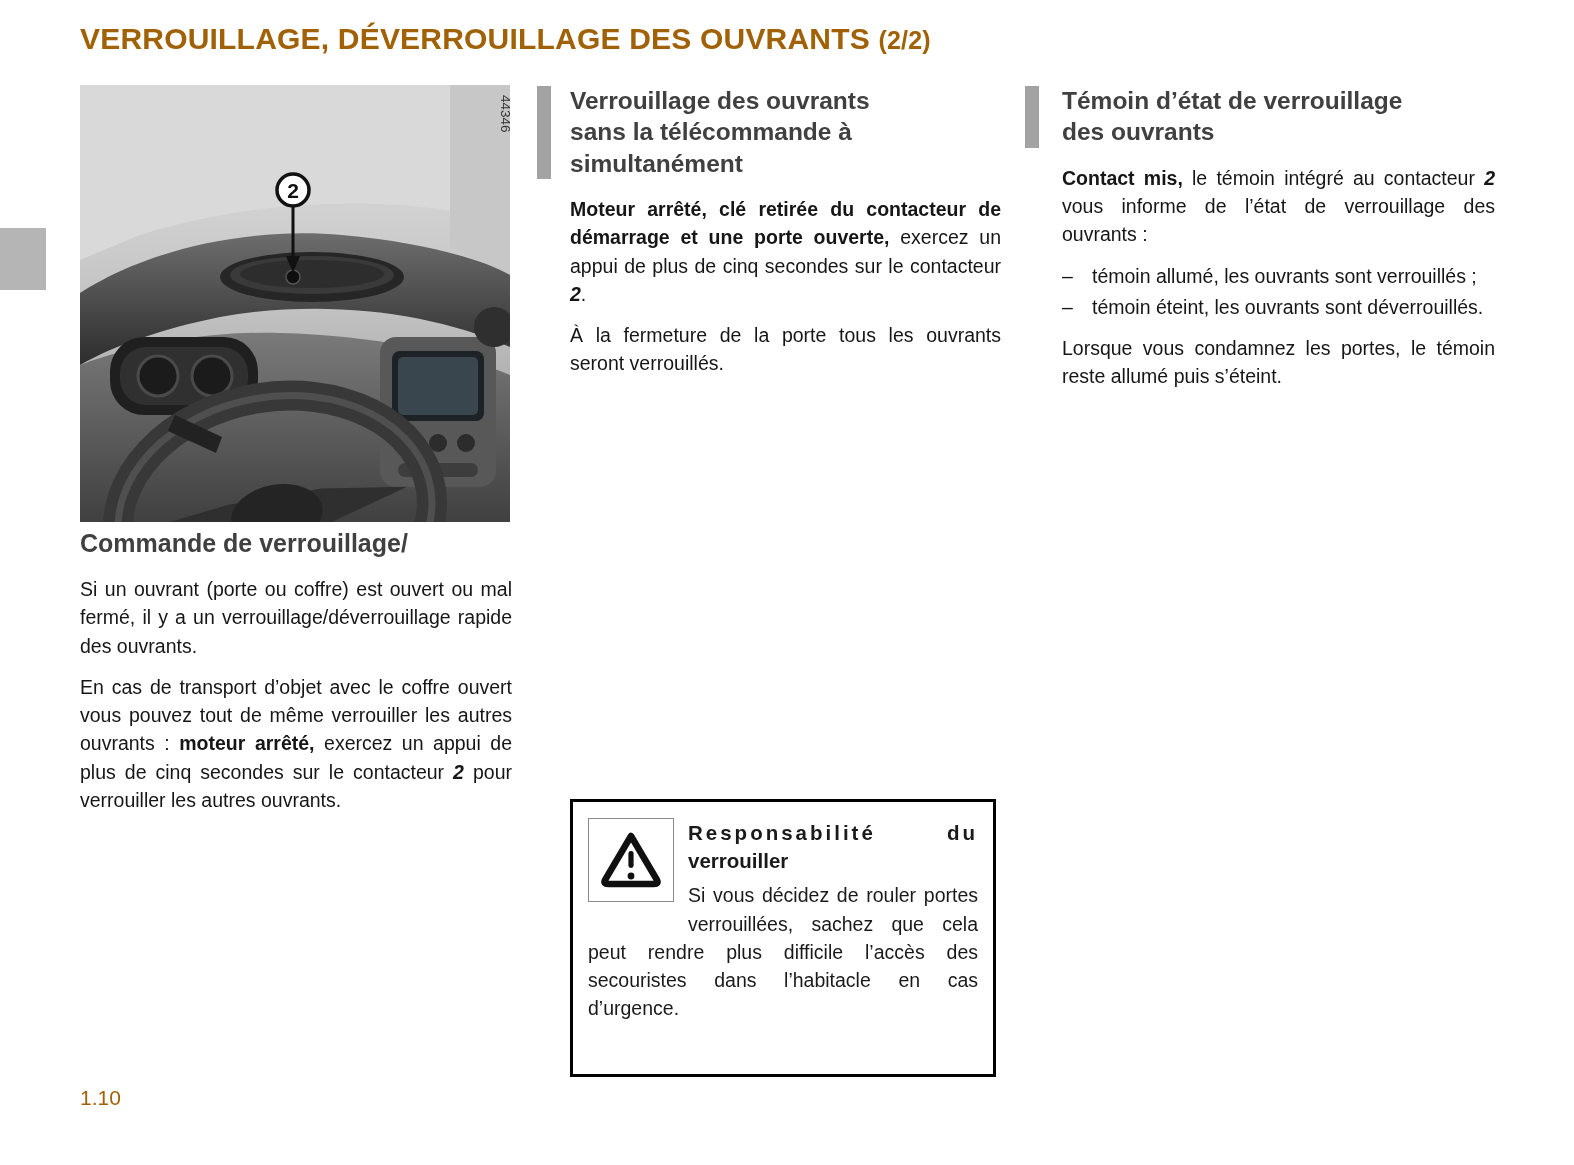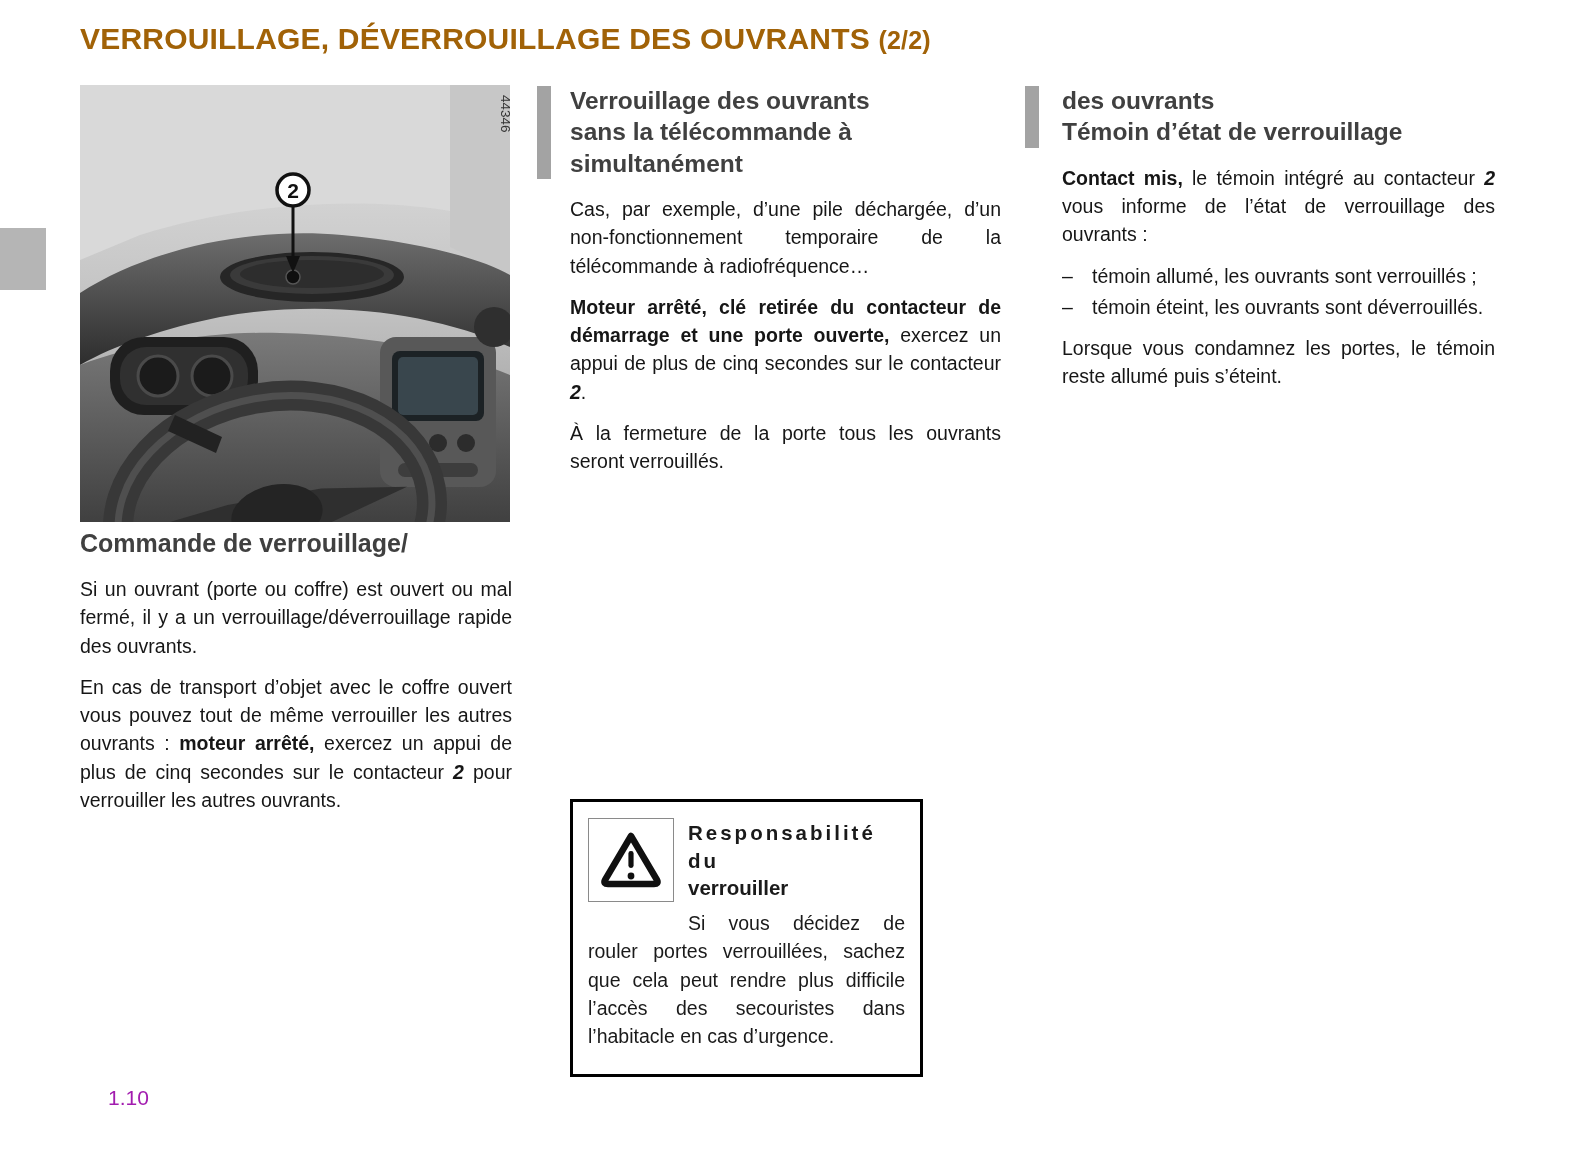--- a/index.html
+++ b/index.html
@@ -33,35 +33,35 @@
   .hline { display:block; }
 
   p.body { margin-bottom:13px; }
 
   .bullets { margin:2px 0 13px; }
   .bullet { display:flex; margin-bottom:3px; }
   .bullet .marker { flex:0 0 30px; width:30px; }
   .bullet .btxt { flex:1; text-align:justify; }
 
   .warning-box {
-    position:absolute; left:570px; top:799px; width:353px; height:278px;
+    position:absolute; left:570px; top:799px; width:426px; height:278px;
     border:3px solid #000; background:#fff;
     padding:14px 15px; font-size:19.5px; line-height:1.45; text-align:justify;
   }
   .warn-icon {
     float:left; width:86px; height:84px; margin:2px 14px 22px 0;
     border:1px solid #8a8a8a;
     display:flex; align-items:center; justify-content:center;
   }
   .warn-title { font-weight:700; font-size:20.5px; line-height:1.35; padding-top:3px; }
   .warn-title .l1 { display:block; letter-spacing:3px; text-align-last:justify; }
   .warn-title .l2 { display:block; }
   .warn-body { margin-top:7px; }
 
-  .page-num { position:absolute; left:80px; top:1086px; font-size:21px; color:#a21caf;margin-left:28px; }
+  .page-num { position:absolute; left:80px; top:1086px; font-size:21px; color:#a16207; }
 </style>
 </head>
 <body>
 
 <div class="page">
 
   <div class="doc-title">
     <span>VERROUILLAGE, DÉVERROUILLAGE DES OUVRANTS</span>
     <span class="suffix">(2/2)</span>
   </div>
@@ -131,29 +131,28 @@
     <p class="body"><span>Si un ouvrant (porte ou coffre) est ouvert ou mal fermé, il y a un verrouillage/déverrouillage rapide des ouvrants.</span></p>
     <p class="body"><span>En cas de transport d’objet avec le coffre ouvert vous pouvez tout de même verrouiller les autres ouvrants : </span><b>moteur arrêté,</b><span> exercez un appui de plus de cinq secondes sur le contacteur </span><b style="font-style: italic;">2</b><span> pour verrouiller les autres ouvrants.</span></p>
   </div>
 
   <div class="column col-mid">
     <h2 class="colhead">
       <span class="hline">Verrouillage des ouvrants</span>
       <span class="hline">sans la télécommande à</span>
       <span class="hline">simultanément</span>
     </h2>
-    <p class="body"><span>Cas, par exemple, d’une pile déchargée, d’un non-fonctionnement temporaire de la télécommande à radiofréquence…</span></p>
     <p class="body"><b>Moteur arrêté, clé retirée du contacteur de démarrage et une porte ouverte, </b><span>exercez un appui de plus de cinq secondes sur le contacteur </span><b style="font-style: italic;">2</b><span>.</span></p>
     <p class="body"><span>À la fermeture de la porte tous les ouvrants seront verrouillés.</span></p>
   </div>
 
   <div class="column col-right">
     <h2 class="colhead">
+      <span class="hline">Témoin d’état de verrouillage</span>
       <span class="hline">des ouvrants</span>
-      <span class="hline">Témoin d’état de verrouillage</span>
     </h2>
     <p class="body"><b>Contact mis,</b><span> le témoin intégré au contacteur </span><b style="font-style: italic;">2</b><span> vous informe de l’état de verrouillage des ouvrants :</span></p>
     <div class="bullets">
       <div class="bullet">
         <span class="marker">–</span>
         <span class="btxt">témoin allumé, les ouvrants sont verrouillés ;</span>
       </div>
       <div class="bullet">
         <span class="marker">–</span>
         <span class="btxt">témoin éteint, les ouvrants sont déverrouillés.</span>

